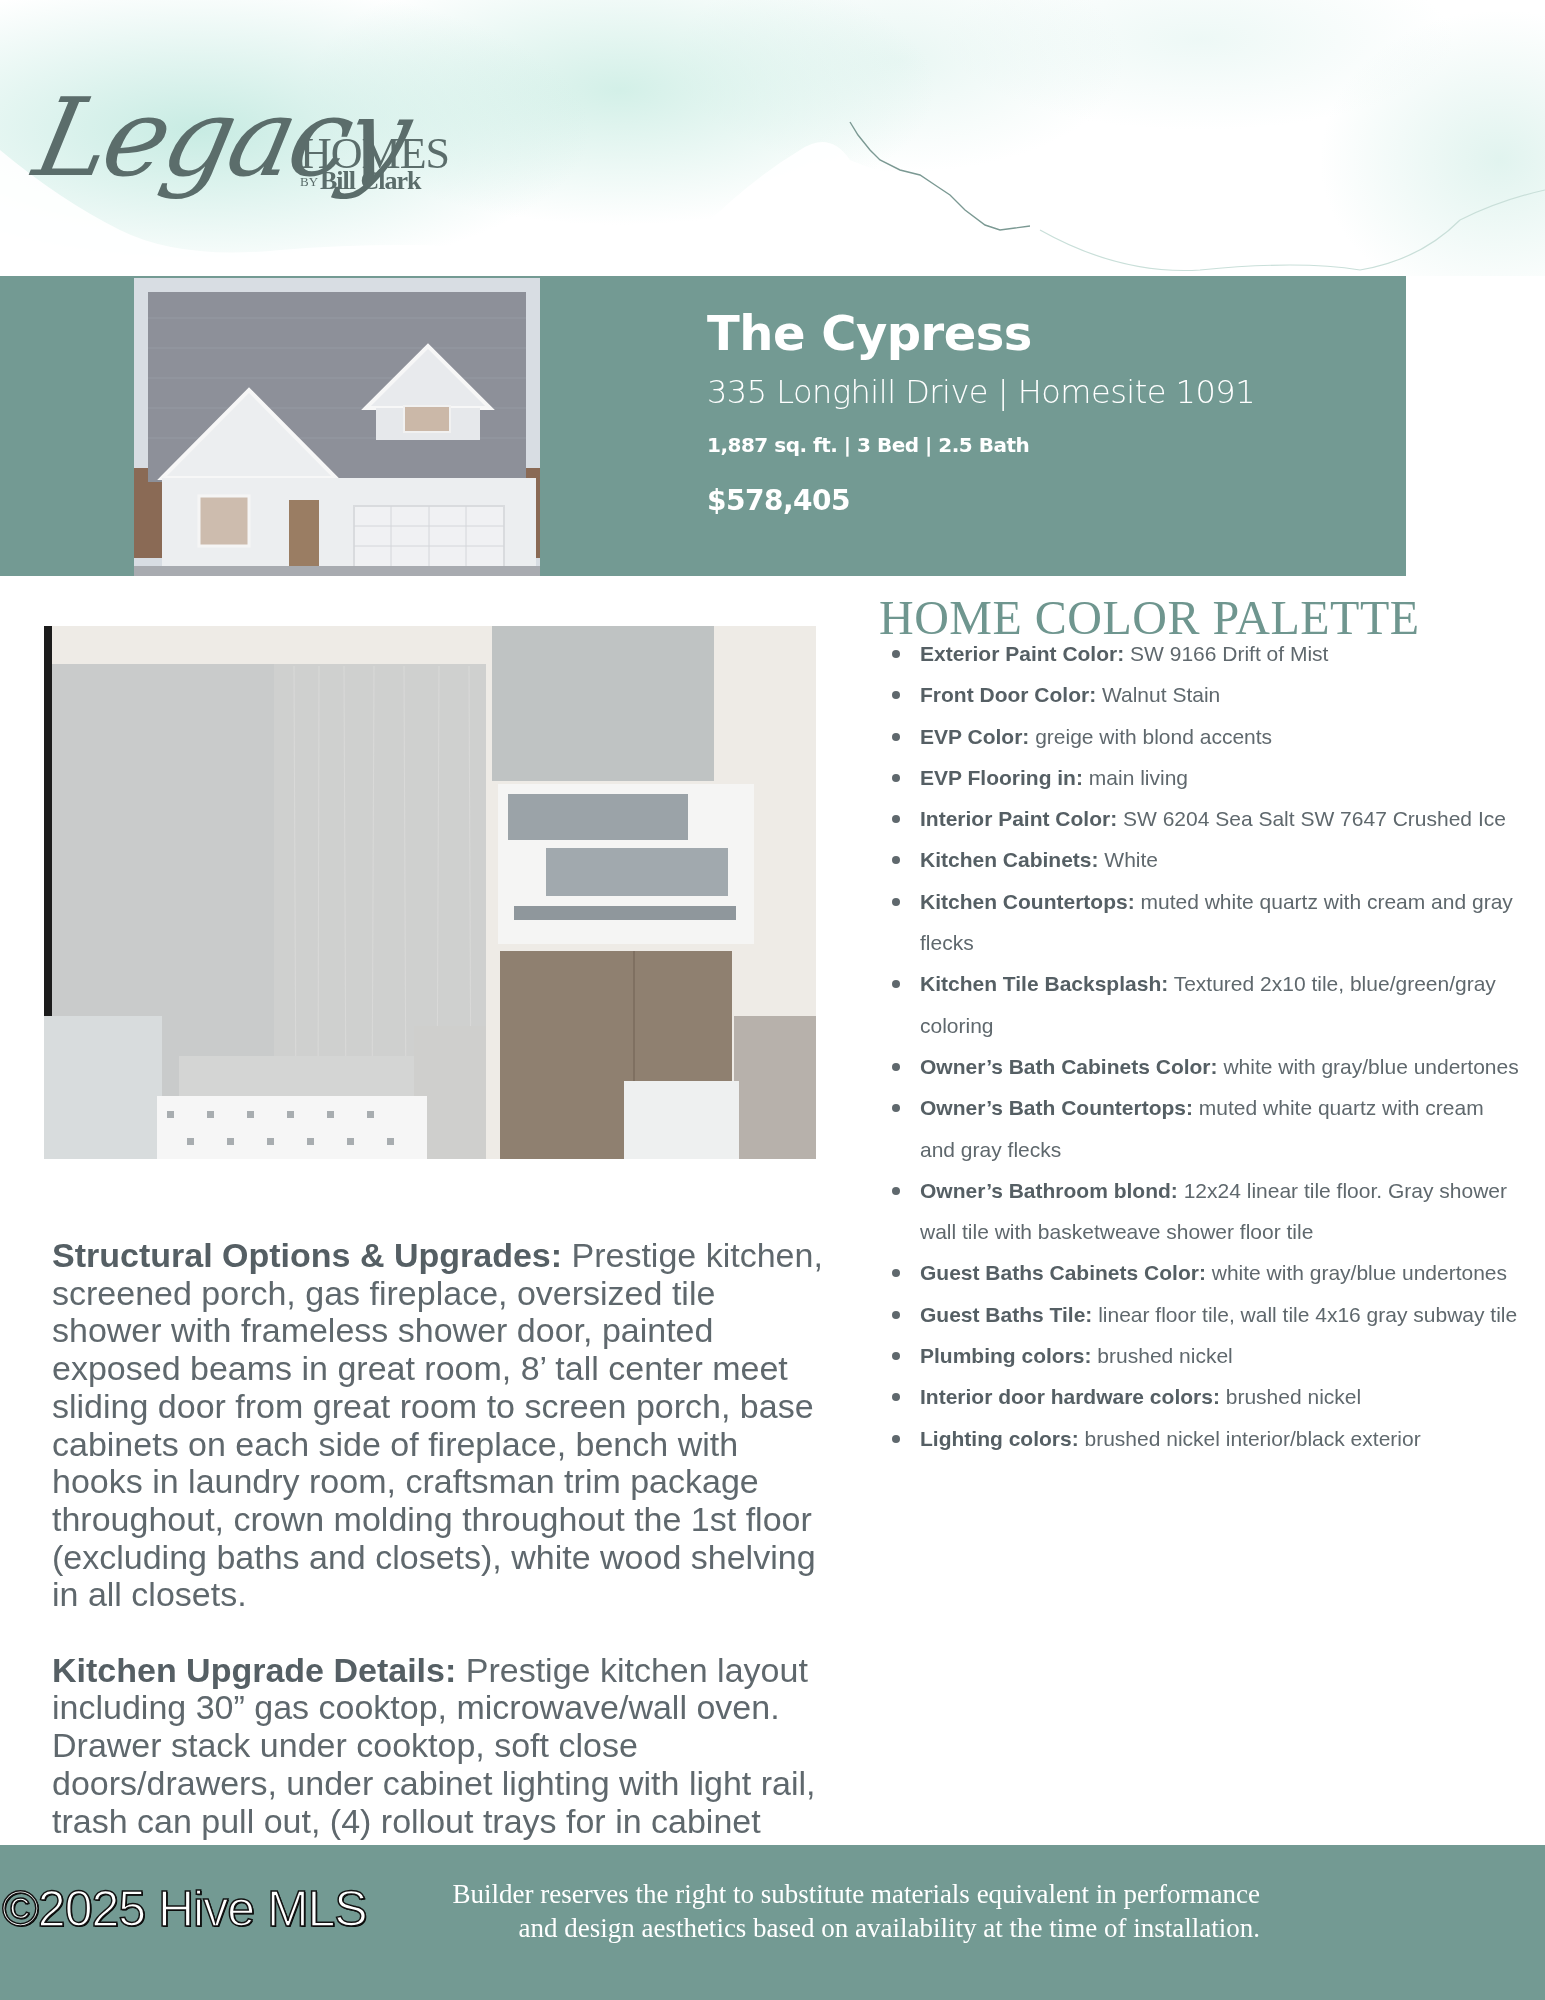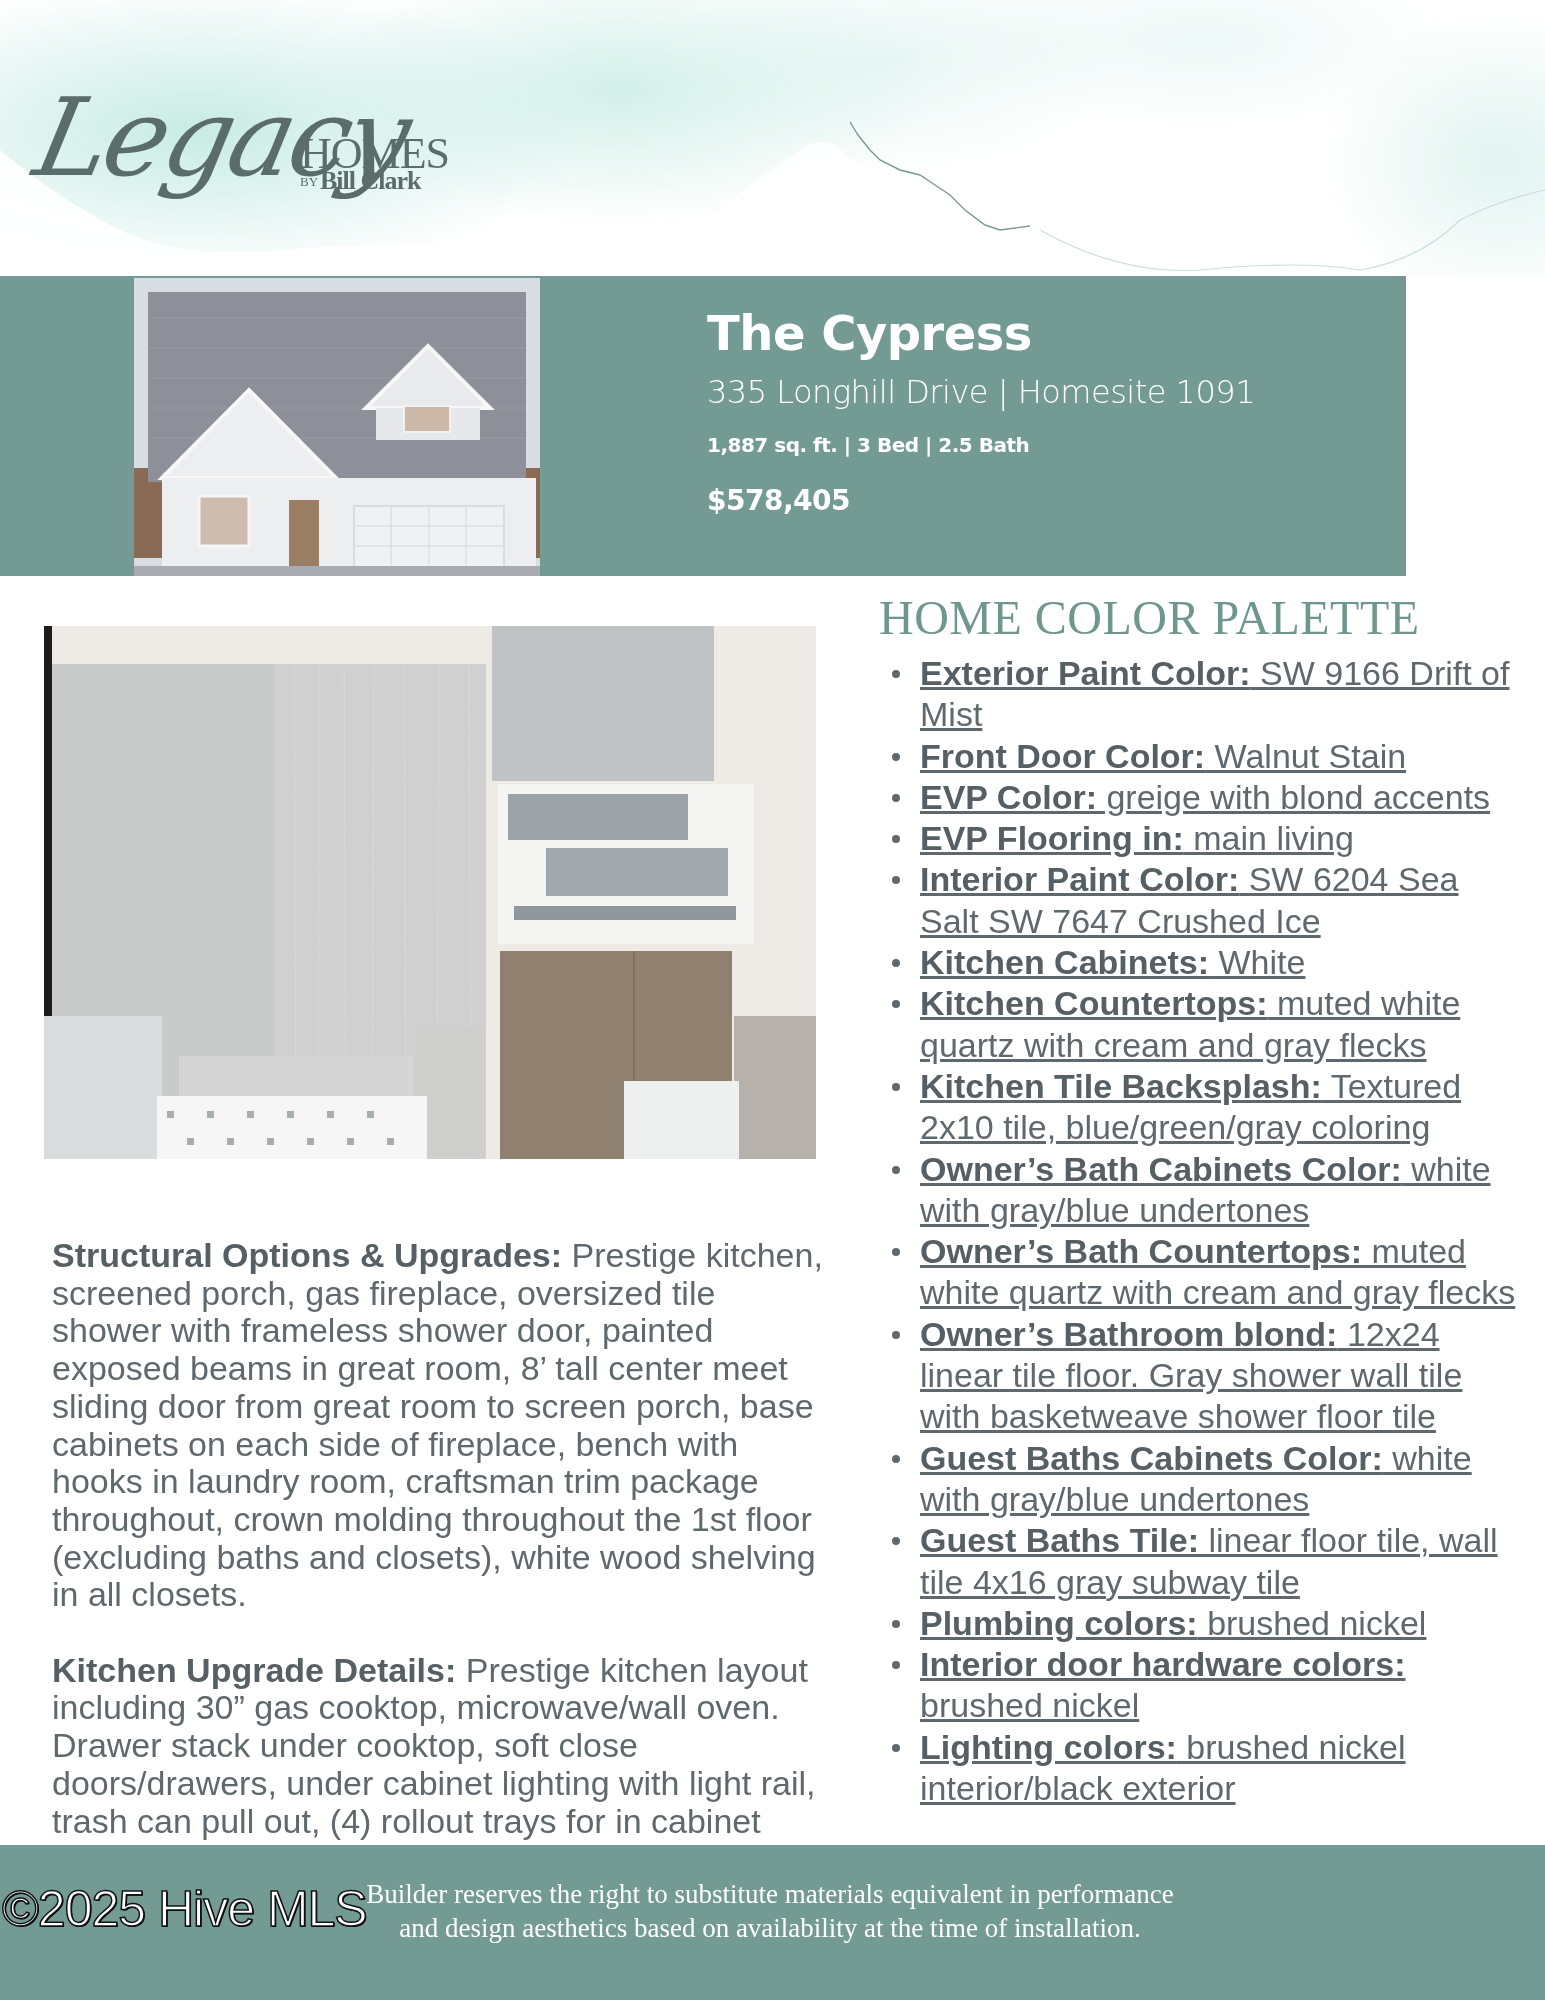--- a/index.html
+++ b/index.html
@@ -68,35 +68,35 @@
   }
   .left-text p { margin-bottom: 37.7px; }
   .left-text b { color: #555f64; }
 
   
   .palette-title {
     position: absolute; left: 879px; top: 588px;
     font-family: "Liberation Serif", serif; font-size: 48px; color: #6f968f; letter-spacing: 0.5px; line-height: 60px;
   }
   .palette-list {
-    position: absolute; left: 880px; top: 653px; width: 640px; list-style: none;
-    font-family: "Liberation Sans", sans-serif; font-size: 34px; line-height: 41.3px; color: #5f686d; text-decoration: underline;
+    position: absolute; left: 880px; top: 633px; width: 640px; list-style: none;
+    font-family: "Liberation Sans", sans-serif; font-size: 21px; line-height: 41.3px; color: #5f686d;
   }
   .palette-list li { position: relative; padding-left: 40px; }
   .palette-list li::before {
     content: ""; position: absolute; left: 12px; top: 17px; width: 8px; height: 8px; border-radius: 50%; background: #5f686d;
   }
   .palette-list b { color: #555f64; }
 
   
   .footer {
     position: absolute; left: 0; top: 1845px; width: 1545px; height: 155px; background: #739a93;
   }
   .footer .disclaimer {
-    position: absolute; left: 280px; top: 32px; width: 980px; text-align: center;
+    position: absolute; left: 280px; top: 32px; width: 980px; text-align: right;
     font-family: "Liberation Serif", serif; font-size: 27px; line-height: 34px; color: #ffffff;
   }
   .watermark {
     position: absolute; left: 2px; top: 1880px;
     font-family: "Liberation Sans", sans-serif; font-size: 50px; color: #ffffff; letter-spacing: -1px;
     -webkit-text-stroke: 1.5px #111; text-shadow: 1px 1px 0 #000;
   }
 </style>
 </head>
 <body>

